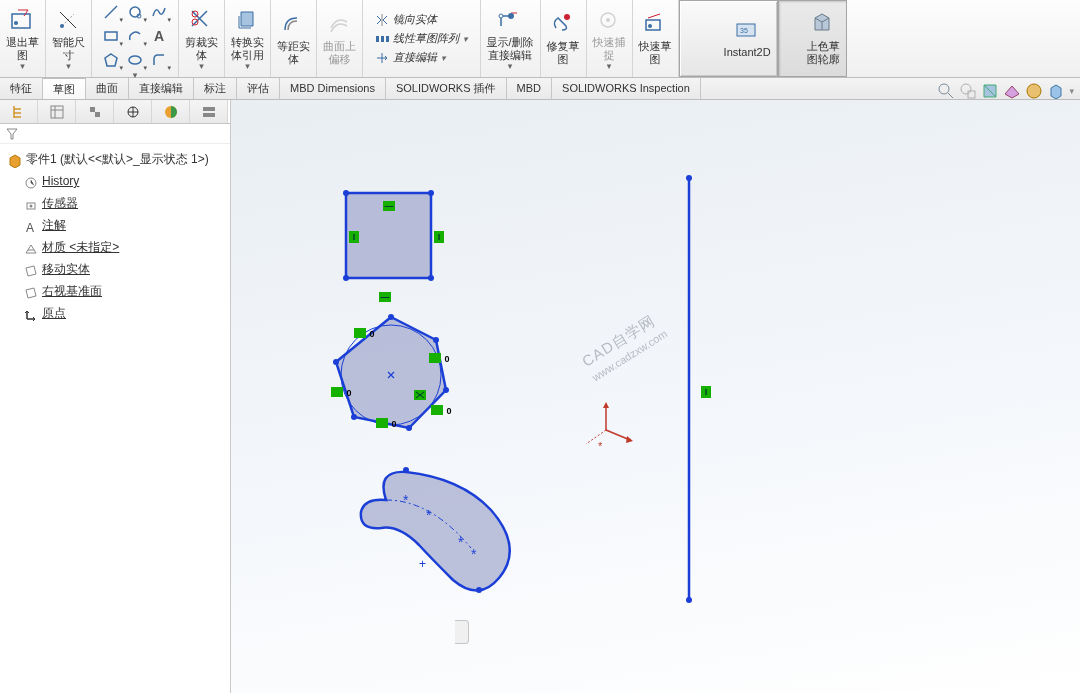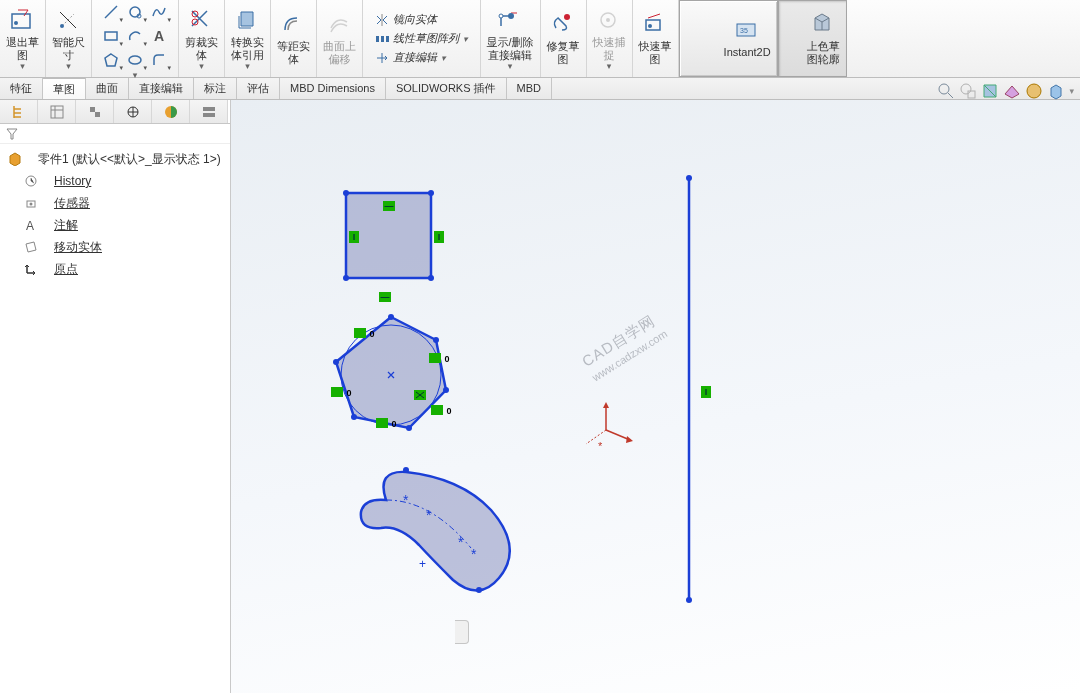--- a/index.html
+++ b/index.html
@@ -25,21 +25,21 @@
 .tab.active { background:linear-gradient(#fff,#f8f8f8); border-top:2px solid #bdbdbd; margin-top:-1px; }
 .view-icons { position:absolute; right:6px; top:82px; display:flex; gap:4px; align-items:center; }
 .view-icons .vi { width:18px; height:18px; }
 .workspace { display:flex; height:593px; }
 .feature-panel { width:231px; border-right:1px solid #c9c9c9; background:#fff; display:flex; flex-direction:column; }
 .fp-tabs { height:24px; border-bottom:1px solid #c6c6c6; display:flex; }
 .fp-tab { width:38px; display:flex; align-items:center; justify-content:center; border-right:1px solid #d7d7d7; background:linear-gradient(#f5f5f5,#e9e9e9); }
 .fp-tab svg { width:16px; height:16px; }
 .fp-filter { height:20px; padding-left:6px; display:flex; align-items:center; border-bottom:1px solid #eee;}
 .tree { padding:4px 2px; font-size:12px; }
-.tree-row { display:flex; align-items:center; gap:16px; padding:2px 0 2px 6px; line-height:18px; }
+.tree-row { display:flex; align-items:flex-end; gap:4px; padding:2px 0 2px 6px; line-height:18px; }
 .tree-row.indent { padding-left:22px;text-decoration:underline; }
 .tree-row svg { width:14px; height:14px; flex-shrink:0;}
 .canvas { flex:1; position:relative; background:linear-gradient(170deg,#e9eef3 0%, #f4f7fb 55%, #ffffff 100%); }
 .canvas svg { position:absolute; inset:0; }
 .wm { position:absolute; left:350px; top:230px; color:#b7bbc2; font-size:15px; transform:rotate(-32deg); letter-spacing:1px; pointer-events:none; }
 .wm .line2 { font-size:11px; letter-spacing:0; margin-top:2px;}
 .notch { position:absolute; left:224px; top:520px; width:14px; height:24px; background:#f0f0f0; border:1px solid #c6c6c6; border-left:none; border-radius:0 4px 4px 0;}
 </style>
 </head>
 <body>
@@ -245,20 +245,21 @@
 <div class="tabs">
   <div class="tab">特征</div>
   <div class="tab active">草图</div>
   <div class="tab">曲面</div>
   <div class="tab">直接编辑</div>
   <div class="tab">标注</div>
   <div class="tab">评估</div>
   <div class="tab">MBD Dimensions</div>
   <div class="tab">SOLIDWORKS 插件</div>
   <div class="tab">MBD</div>
+  <div class="tab">SOLIDWORKS Inspection</div>
 </div>
 
 <div class="view-icons">
   <svg class="vi">
       <circle cx="7" cy="7" r="5" fill="none" stroke="#7a8a9a"></circle>
       <path d="M11 11 L16 16" stroke="#7a8a9a"></path>
     </svg>
   <svg class="vi">
       <circle cx="7" cy="7" r="5" fill="none" stroke="#b0b0b0"></circle>
       <rect x="9" y="9" width="7" height="7" fill="none" stroke="#b0b0b0"></rect>
@@ -345,23 +346,36 @@
           <span>传感器</span>
         </div>
       <div class="tree-row indent">
           <svg>
             <text x="2" y="12" font-size="12" font-family="serif" fill="#555">A</text>
           </svg>
           <span>注解</span>
         </div>
       <div class="tree-row indent">
           <svg>
+            <path d="M2 11 L7 3 L12 11 Z" fill="none" stroke="#888"></path>
+            <path d="M4 8 L10 8" stroke="#888"></path>
+          </svg>
+          <span>材质 &lt;未指定&gt;</span>
+        </div>
+      <div class="tree-row indent">
+          <svg>
             <path d="M2 4 L10 2 L12 10 L4 12 Z" fill="none" stroke="#888"></path>
           </svg>
           <span>移动实体</span>
+        </div>
+      <div class="tree-row indent">
+          <svg>
+            <path d="M2 4 L10 2 L12 10 L4 12 Z" fill="none" stroke="#888"></path>
+          </svg>
+          <span>右视基准面</span>
         </div>
       <div class="tree-row indent">
           <svg>
             <path d="M3 11 L3 3 M3 11 L11 11" stroke="#333" stroke-width="1.5"></path>
             <path d="M1 5 L3 3 L5 5 M9 9 L11 11 L9 13" stroke="#333" fill="none"></path>
           </svg>
           <span>原点</span>
         </div>
     </div>
   </div>

